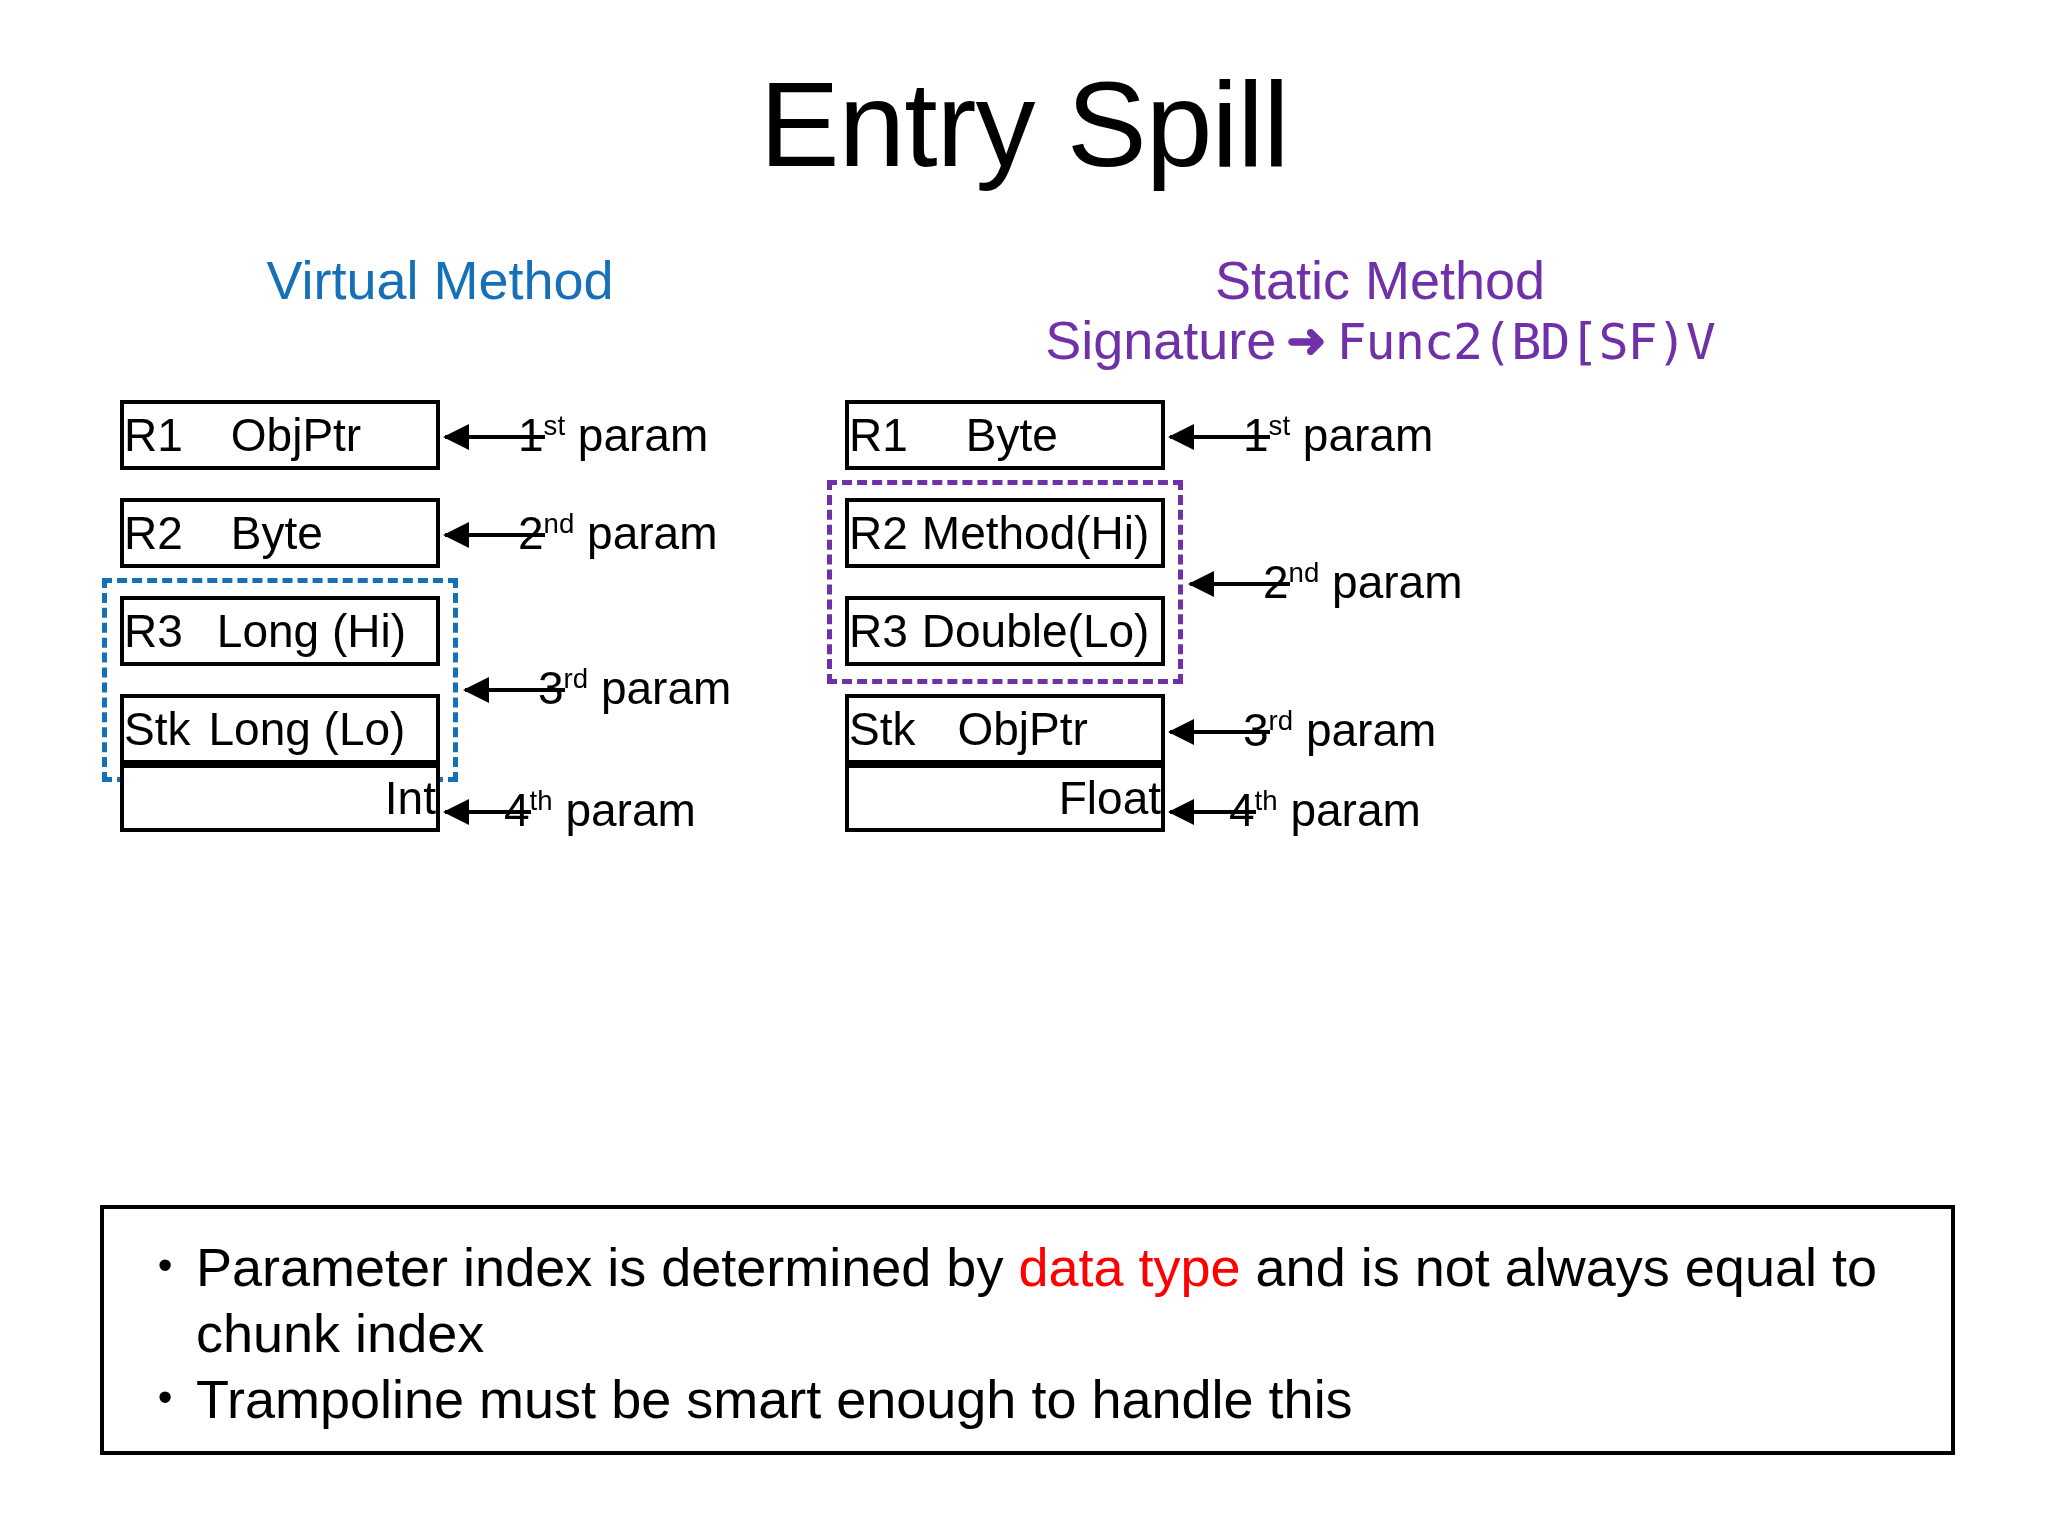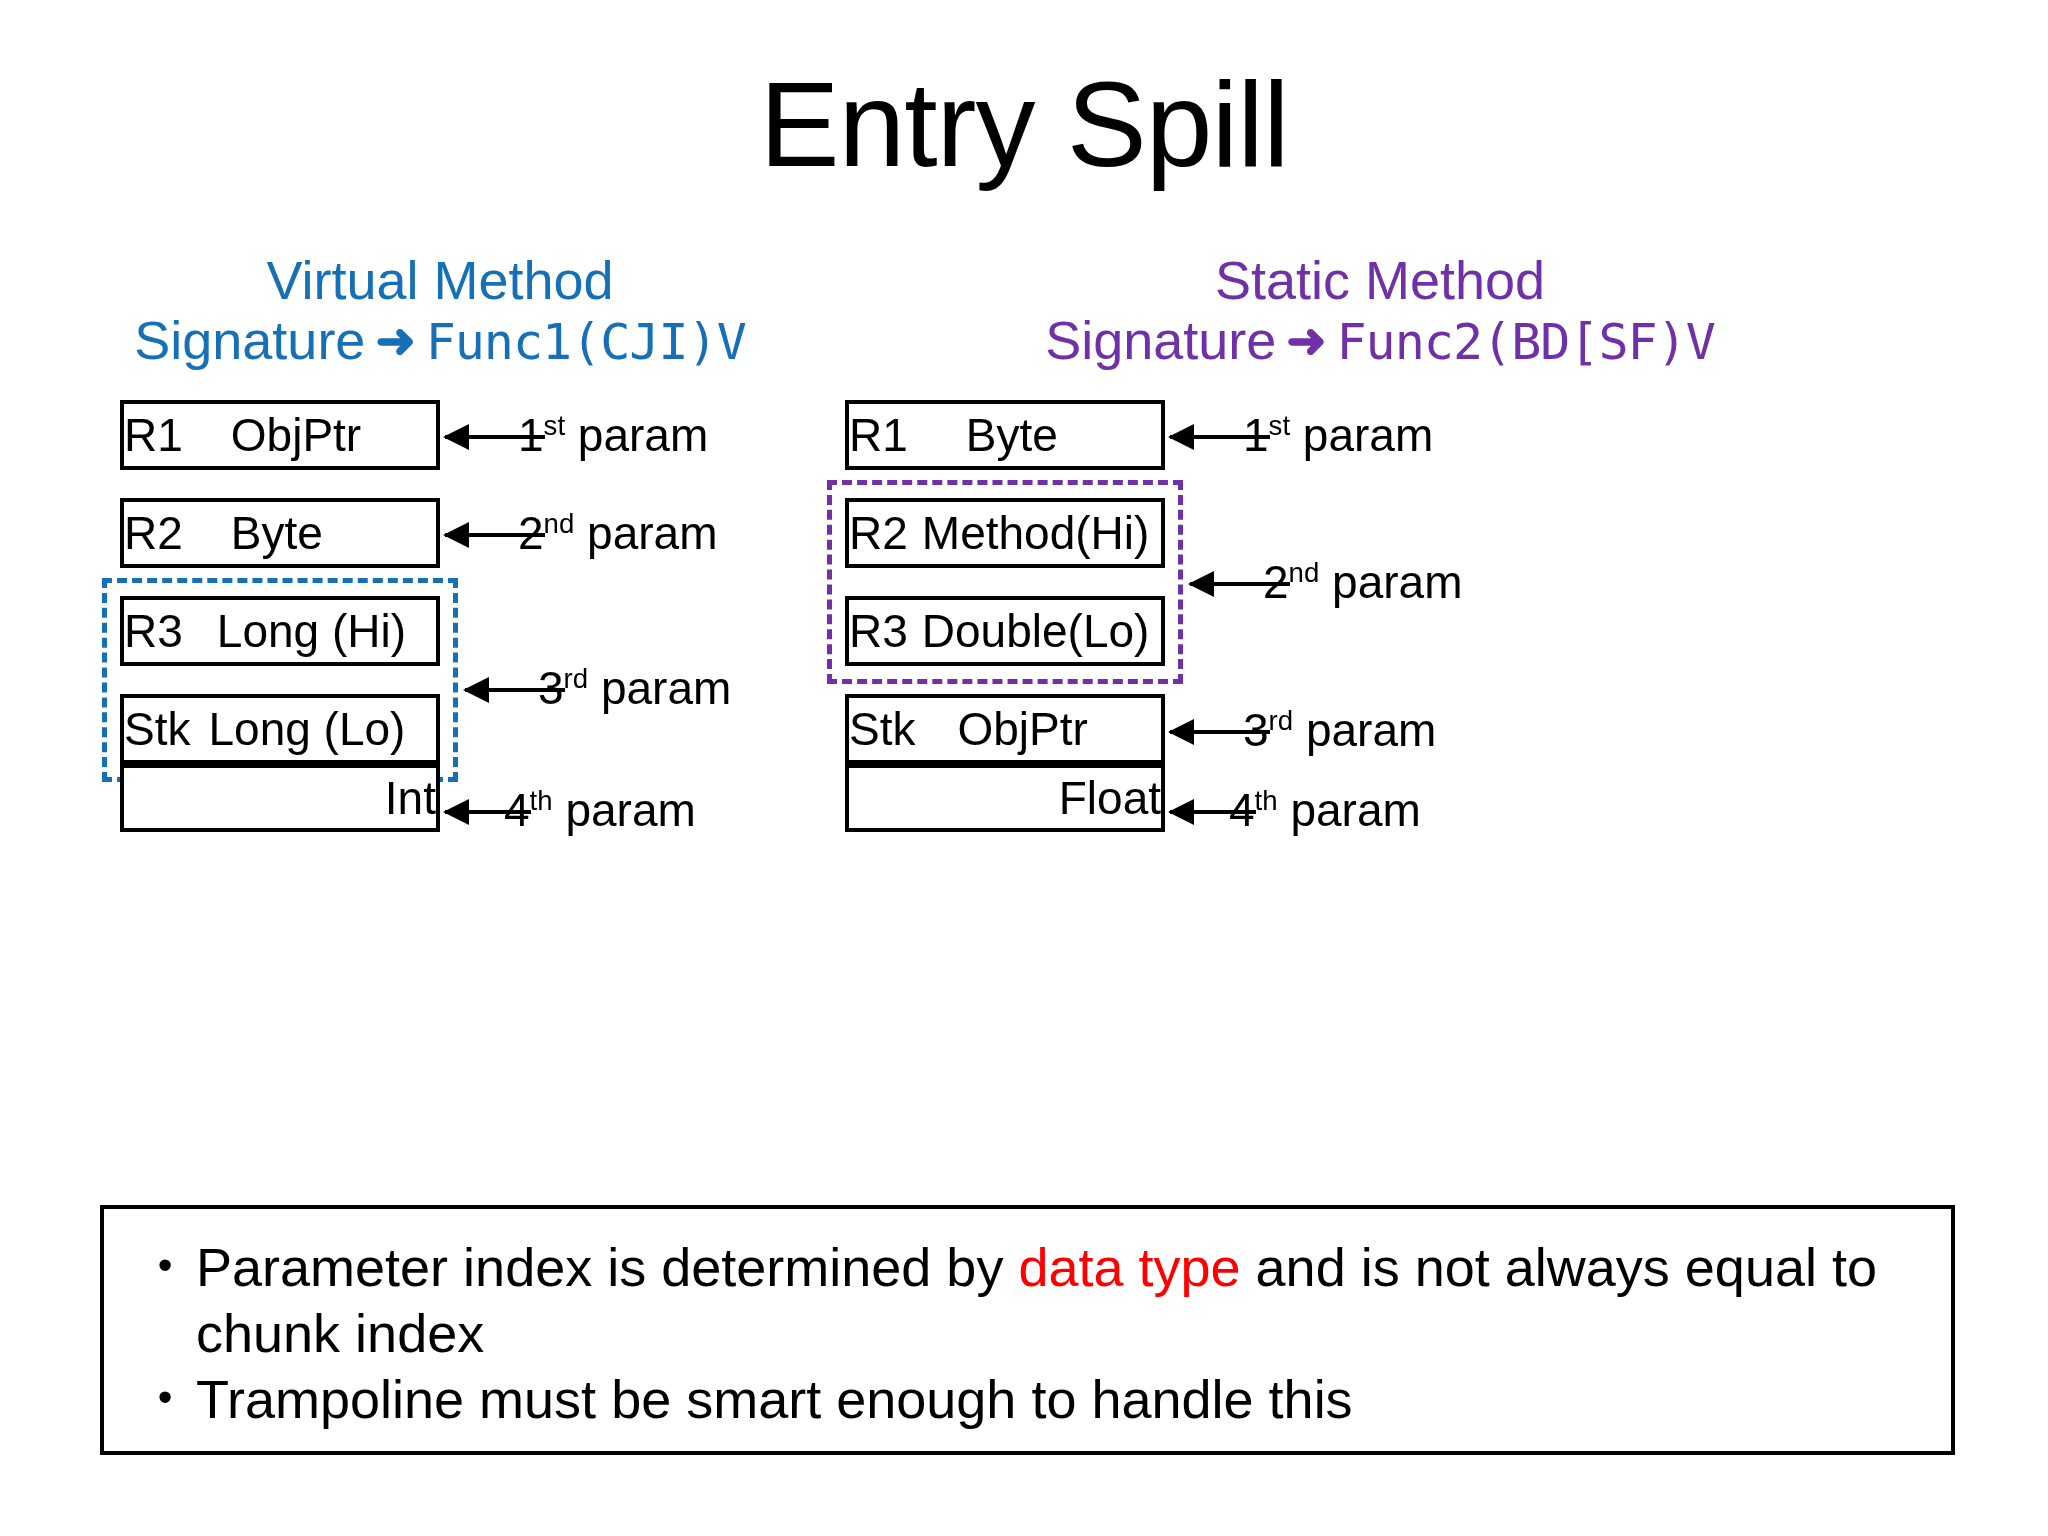--- a/index.html
+++ b/index.html
@@ -154,23 +154,20 @@
   .bullet-text { flex: 1; }
   .hl-red { color: #ff0000; }
 </style>
 </head>
 <body>
 
 <div id="slide-title">Entry Spill</div>
 
 <div class="col-head" id="head-virtual">
   <span class="method-name">Virtual Method</span>
-  <span class="sig-line">
-    <span class="sig-label">Signature</span><span class="sig-arrow">➜</span><span class="sig-mono">Func1(CJI)V</span>
-  </span>
 </div>
 
 <div class="col-head" id="head-static">
   <span class="method-name">Static Method</span>
   <span class="sig-line">
     <span class="sig-label">Signature</span><span class="sig-arrow">➜</span><span class="sig-mono">Func2(BD[SF)V</span>
   </span>
 </div>
 
 <div class="diagram" id="diagram-left">

